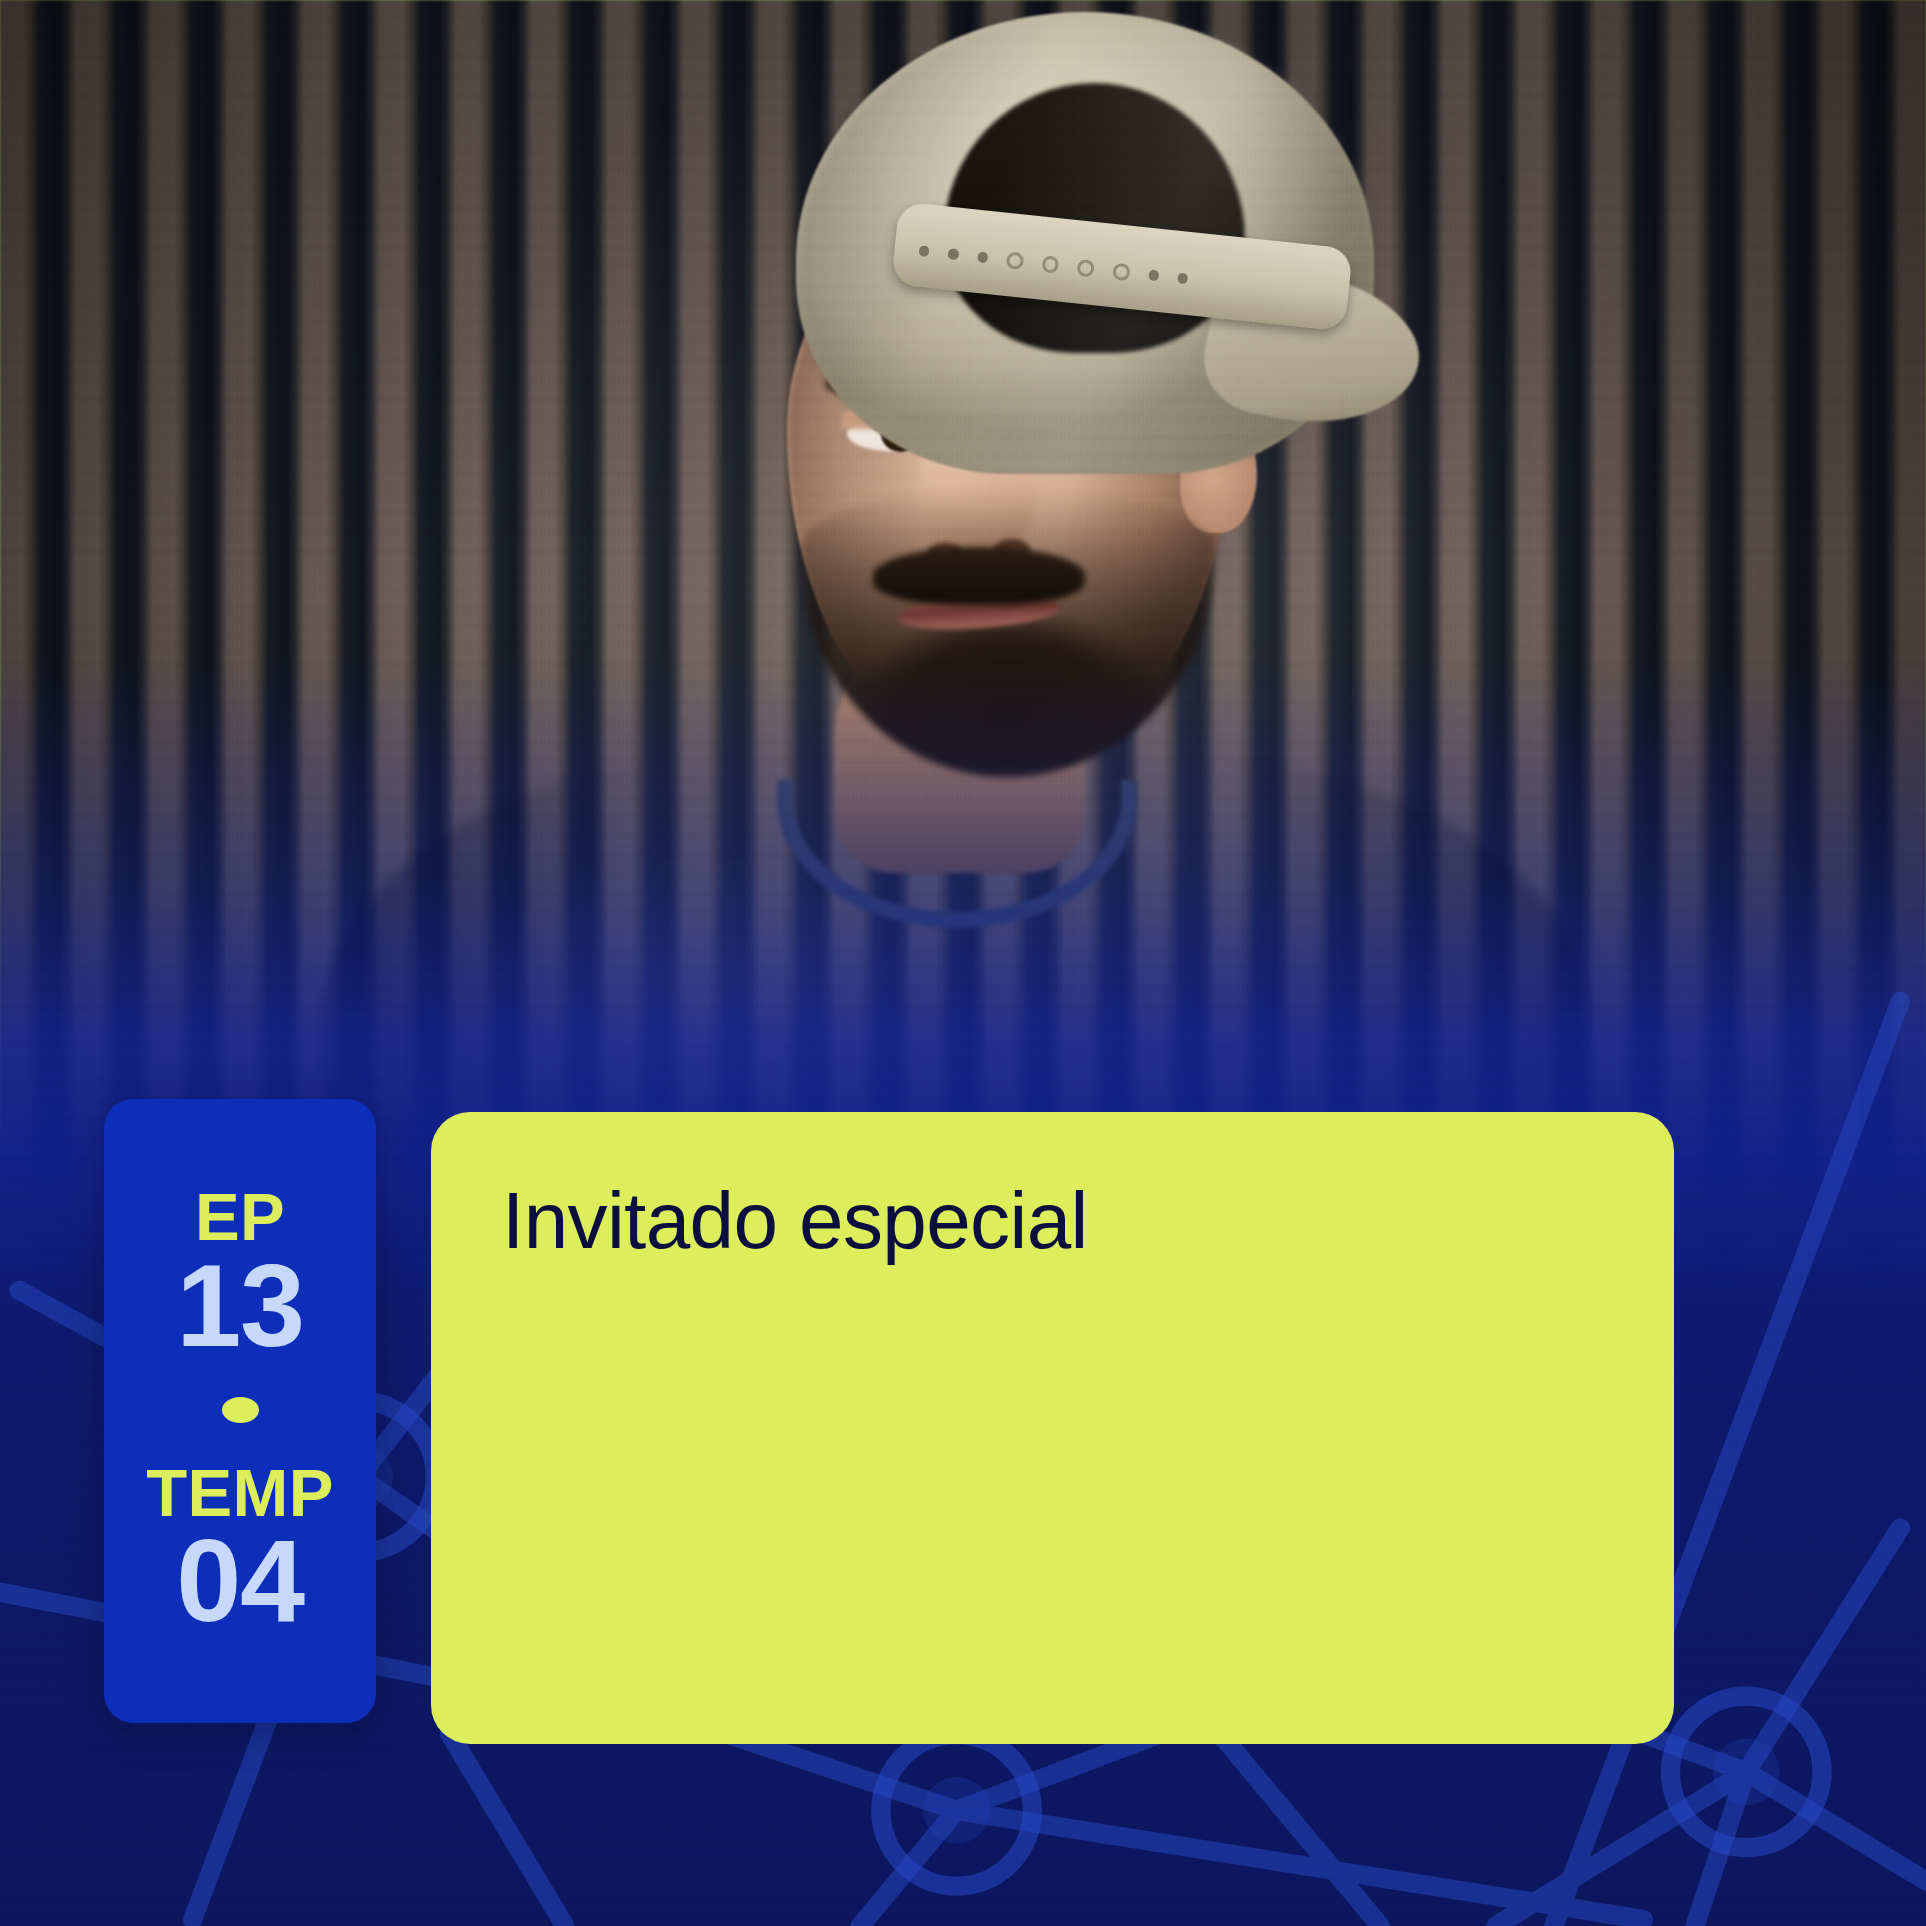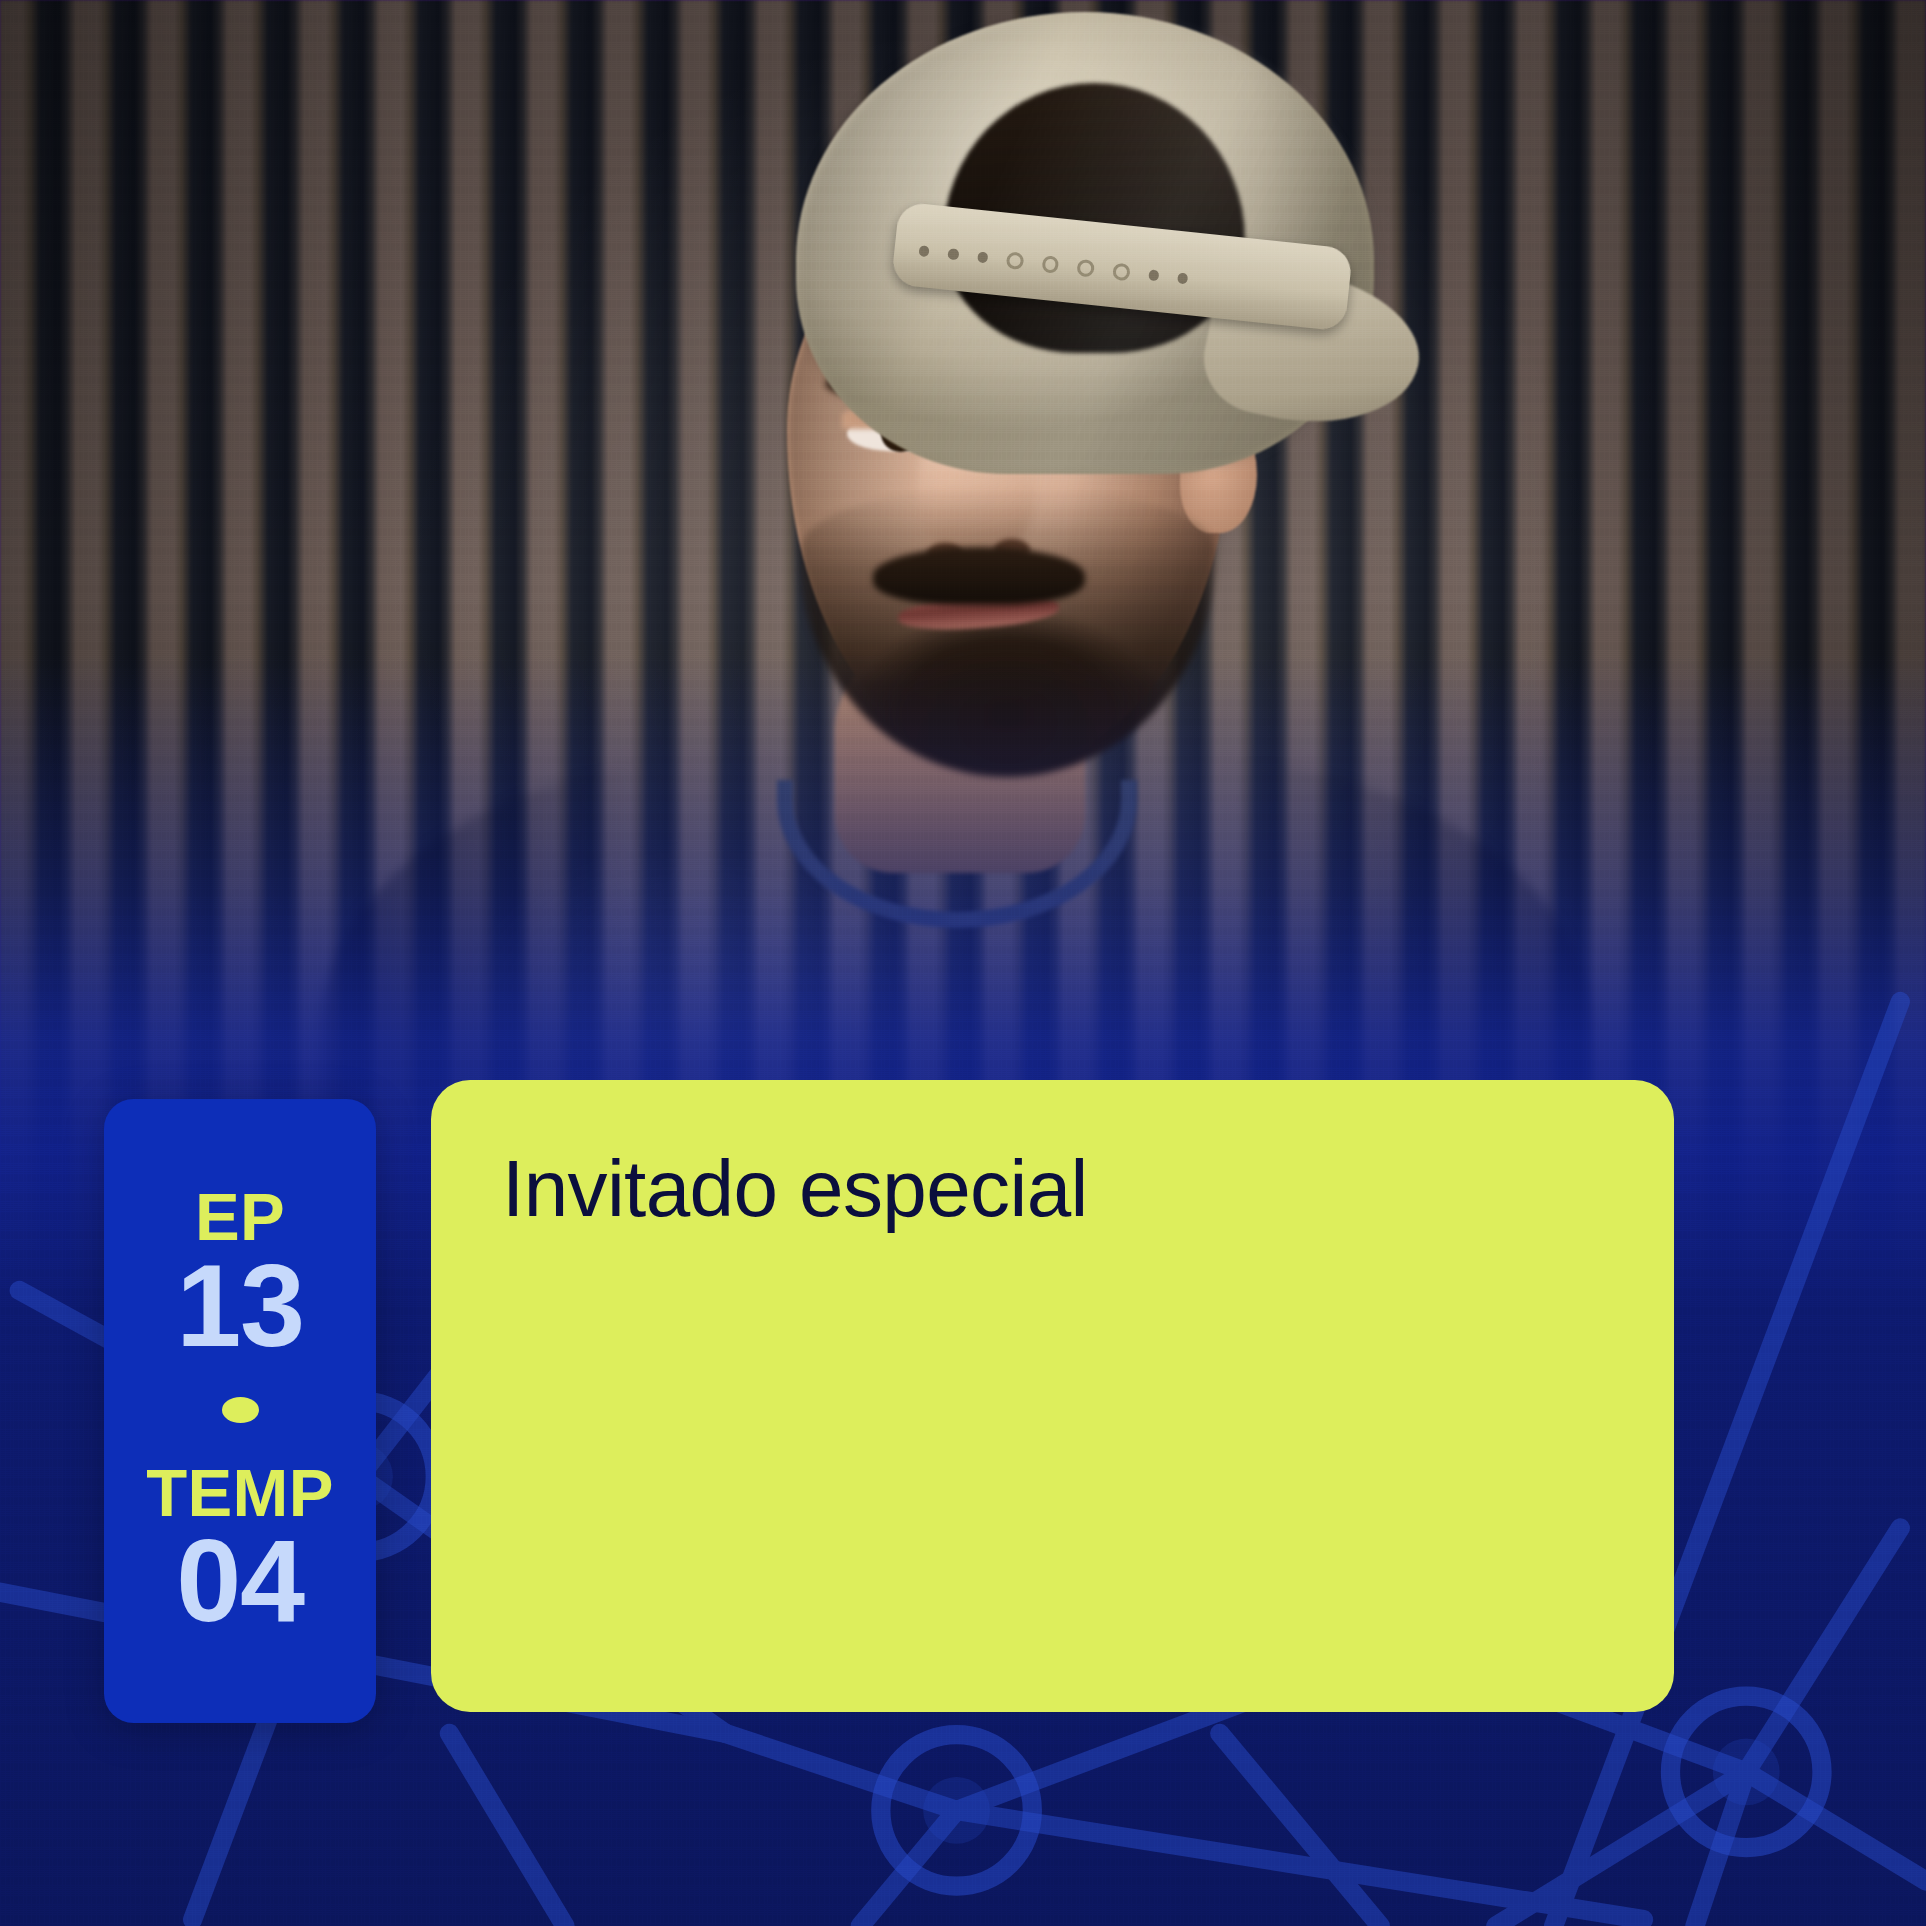--- a/index.html
+++ b/index.html
@@ -3,21 +3,21 @@
 <meta charset="utf-8">
 <style>
   * { margin:0; padding:0; box-sizing:border-box; }
   html,body { background:#0b1030; }
   body { font-family:"Liberation Sans", sans-serif; }
 
   #poster{
     position:relative;
     width:1926px; height:1926px;
     overflow:hidden;
-    background:#4c1d95;
+    background:#bef264;
     padding-left:29px;
   }
 
   
   .photo{
     position:absolute; inset:0;
     overflow:hidden;
   }
   
   .slats{
@@ -253,21 +253,21 @@
     font-size:117px; font-weight:700; letter-spacing:-1.3px;
     color:#C6D9FB; line-height:1.0; margin-top:-3.9px;
   }
   .ep-dot{
     width:37px; height:26px; border-radius:50%;
     background:#DDEE5C; margin:33px 0 36px 0;
   }
 
   
   .title-card{
-    position:absolute; left:431px; top:1080px;
+    position:absolute; left:431px; top:1112px;
     width:1243px; height:632px;
     background:#DDEE5C;
     border-radius:39px;
     padding:69px 0 0 71px;
   }
   .eyebrow{
     font-size:80px; font-weight:400; line-height:1.0;
     color:#0B0F3D; letter-spacing:-0.6px;
     font-stretch:condensed;
   }

